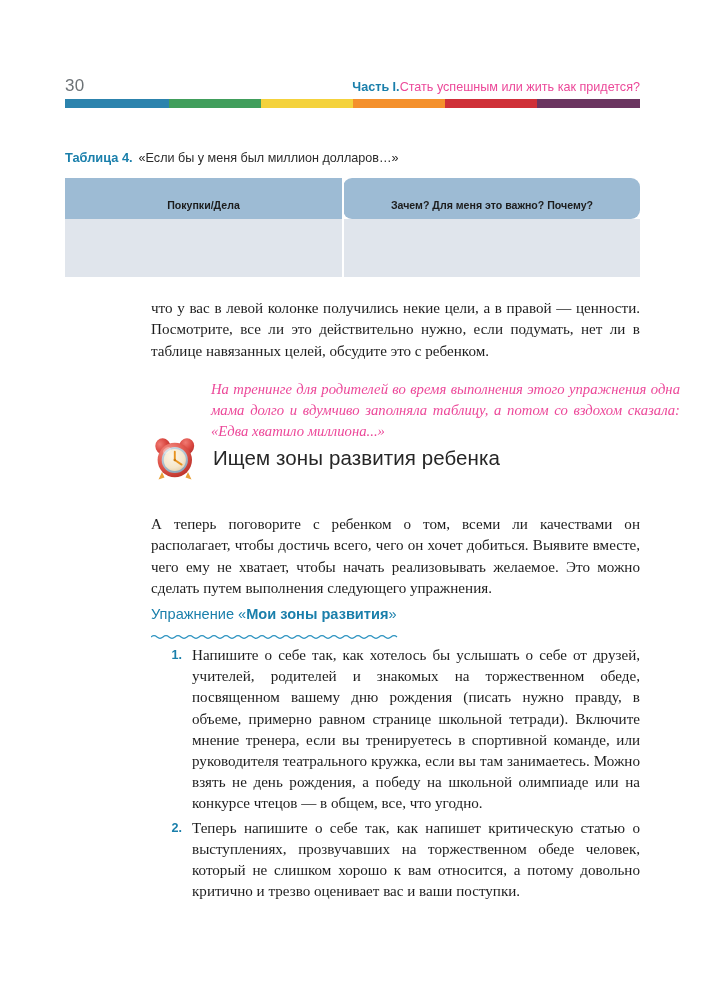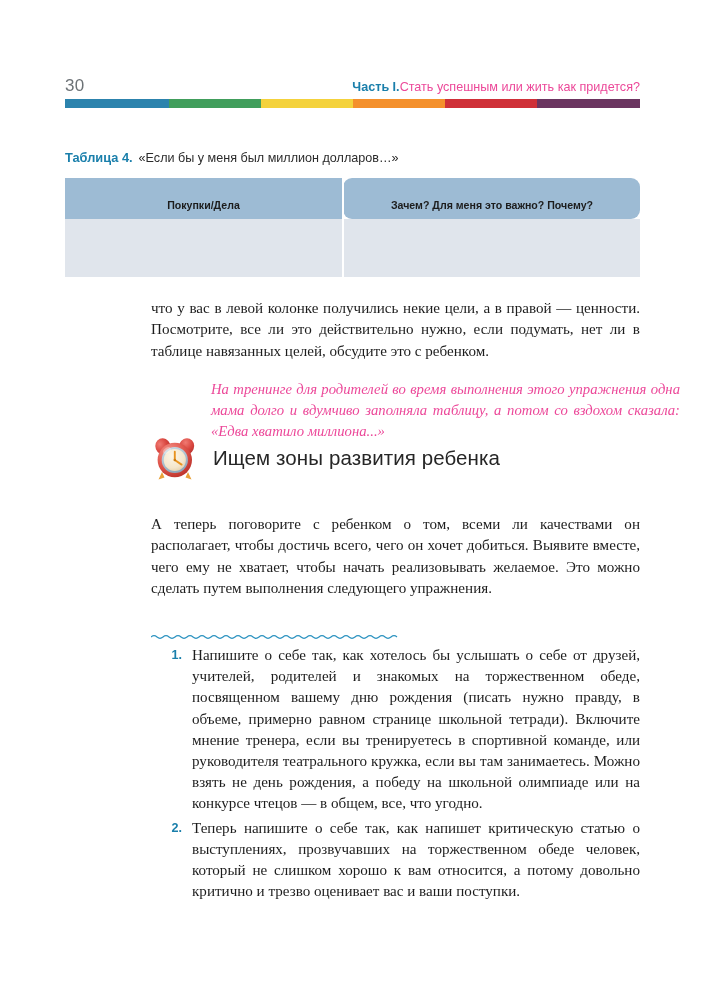--- a/index.html
+++ b/index.html
@@ -287,20 +287,23 @@
         <circle cx="23.8" cy="26" r="1.25" fill="#c97a12"></circle>
 
         <ellipse cx="16" cy="16.5" rx="4.4" ry="2.7" fill="#ffffff" opacity="0.30" transform="rotate(-35 16 16.5)"></ellipse>
       </svg>
     </span>
     <span class="sec-title">Ищем зоны развития ребенка</span>
   </div>
 
   <p class="para" id="para-2">А теперь поговорите с ребенком о том, всеми ли качествами он располагает, чтобы достичь всего, чего он хочет добиться. Выявите вместе, чего ему не хватает, чтобы начать реализовывать желаемое. Это можно сделать путем выполнения следующего упражнения.</p>
 
+  <div class="ex-head">
+    <span>Упражнение «</span><span class="ex-bold">Мои зоны развития</span><span>»</span>
+  </div>
   <div class="ex-wave">
     <svg width="250" height="6" viewBox="0 0 250 6" preserveAspectRatio="none" aria-hidden="true">
       <path d="M0 3 Q 3 0.4 6 3 T 12 3 T 18 3 T 24 3 T 30 3 T 36 3 T 42 3 T 48 3 T 54 3 T 60 3 T 66 3 T 72 3 T 78 3 T 84 3 T 90 3 T 96 3 T 102 3 T 108 3 T 114 3 T 120 3 T 126 3 T 132 3 T 138 3 T 144 3 T 150 3 T 156 3 T 162 3 T 168 3 T 174 3 T 180 3 T 186 3 T 192 3 T 198 3 T 204 3 T 210 3 T 216 3 T 222 3 T 228 3 T 234 3 T 240 3 T 246 3" fill="none" stroke="#2d93c0" stroke-width="1.15"></path>
     </svg>
   </div>
 
   <div class="list" id="exercise-list">
       <div class="li">
         <div class="li-num">1.</div>
         <div class="li-txt">Напишите о себе так, как хотелось бы услышать о себе от друзей, учителей, родителей и знакомых на торжественном обеде, посвященном вашему дню рождения (писать нужно правду, в объеме, примерно равном странице школьной тетради). Включите мнение тренера, если вы тренируетесь в спортивной команде, или руководителя театрального кружка, если вы там занимаетесь. Можно взять не день рождения, а победу на школьной олимпиаде или на конкурсе чтецов — в общем, все, что угодно.</div>

